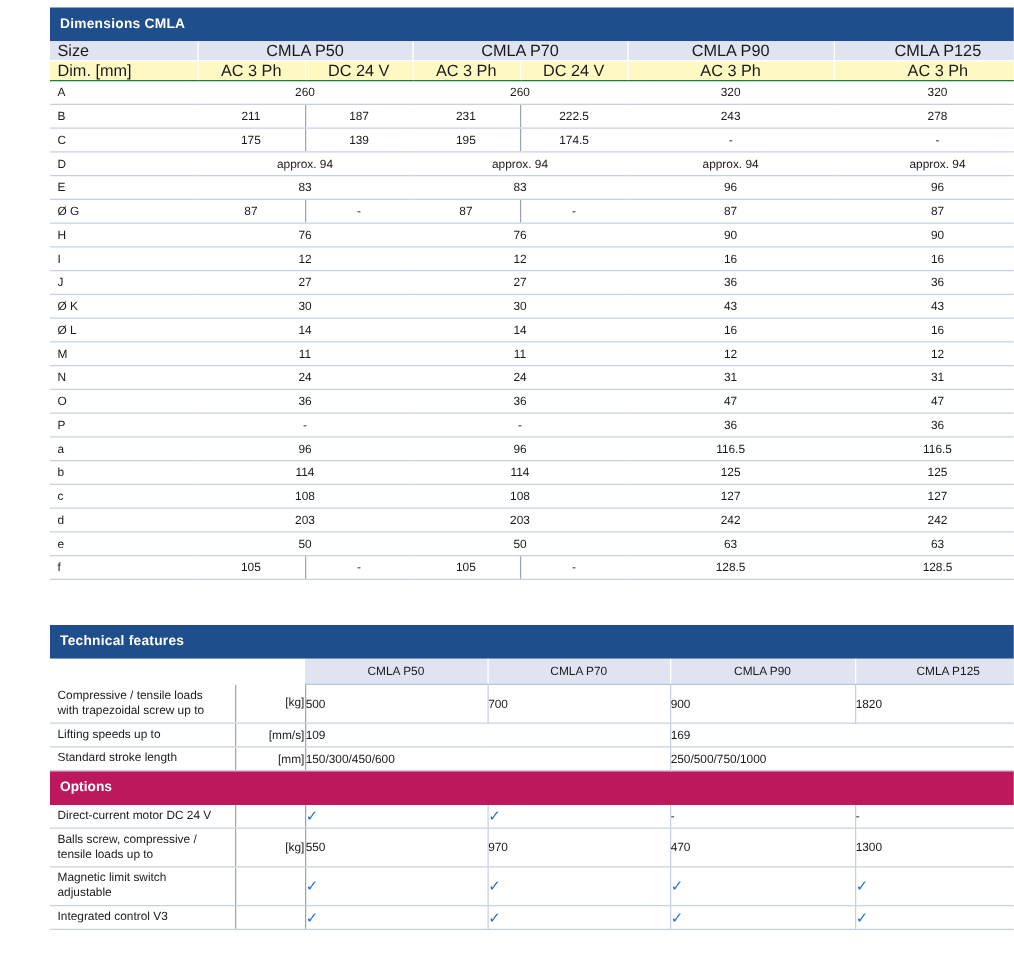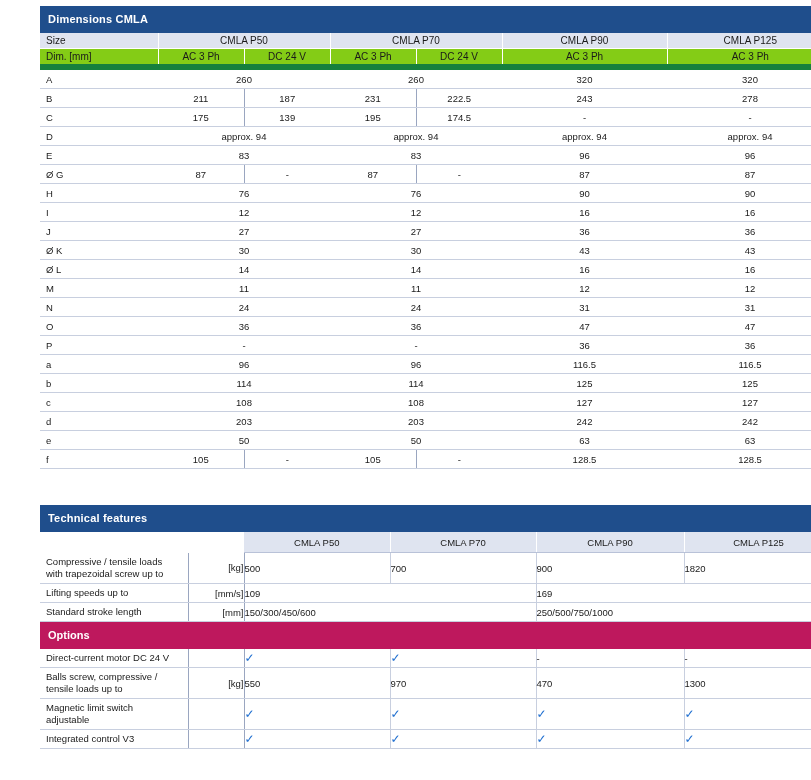--- a/index.html
+++ b/index.html
@@ -40,32 +40,32 @@
     letter-spacing: 0.2px;
     height: 18px;
   }
   .hdr td {
     background: #dfe4f0;
     color: #1a1a1a;
     text-align: center;
     height: 15px;
     border-bottom: 1px solid #ffffff;
     border-right: 1px solid #ffffff;
-    font-size: 10px;
+    font-size: 13px;
   }
   .hdr td.lbl {
     text-align: left;
     padding-left: 6px;
   }
   .hdr td.noline {
     border-right: none;
   }
   .hdr-sub td {
-    background: #84cc16;
-    border-bottom: 6px solid #15803d;
+    background: #fef9c3;
+    border-bottom: 1px solid #15803d;
   }
   .data td {
     height: 18px;
     text-align: center;
     border-bottom: 1px solid #c8cfdf;
     font-size: 9.5px;
   }
   .data td.lbl {
     text-align: left;
     padding-left: 6px;

